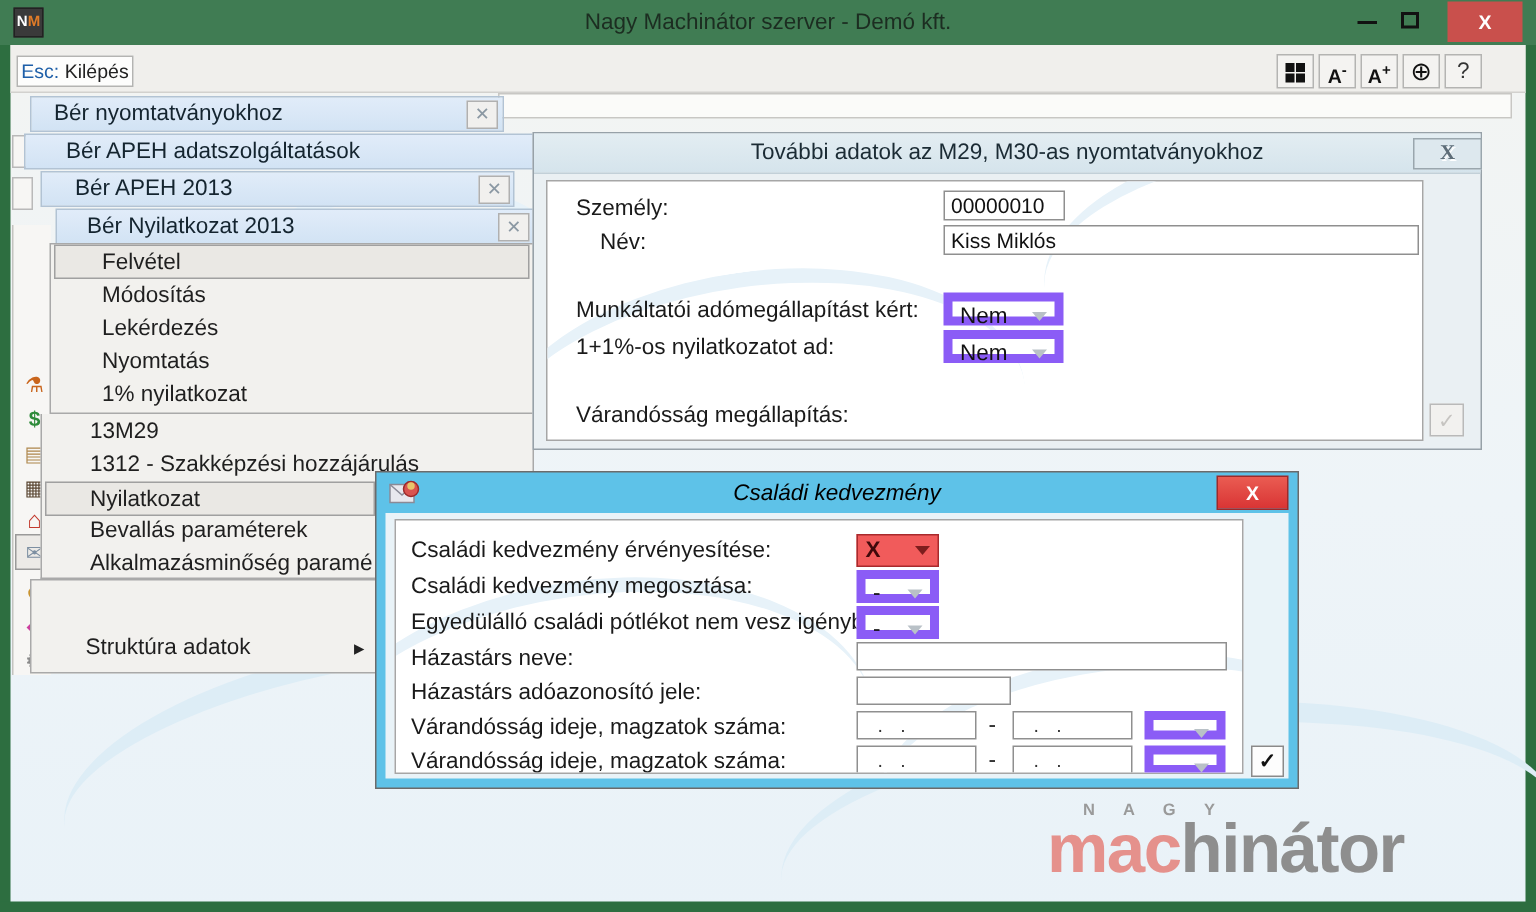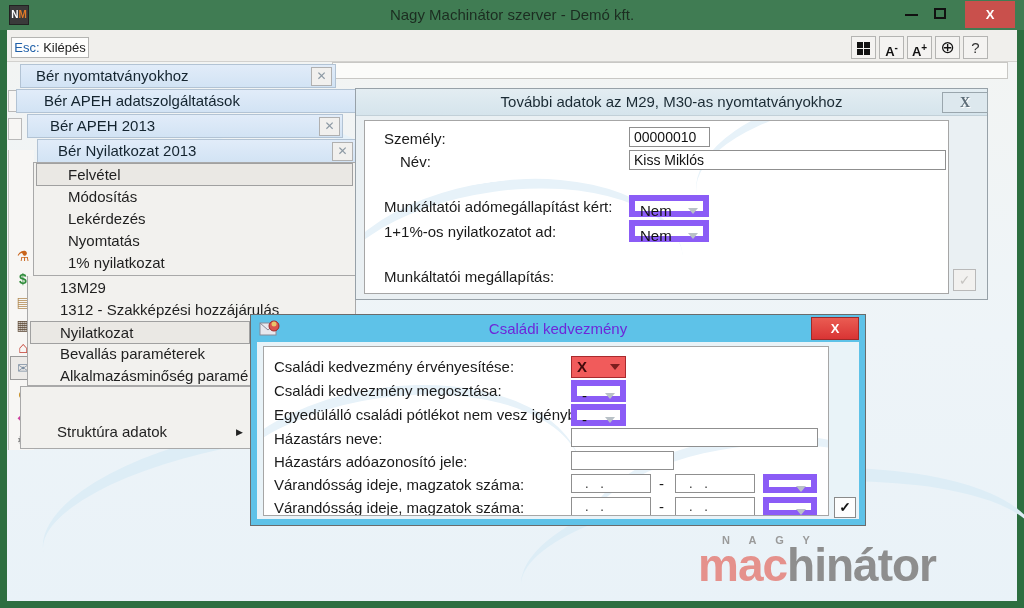--- a/index.html
+++ b/index.html
@@ -66,21 +66,21 @@
   .flabel { position:absolute; font-size:15px; color:#1a1a1a; white-space:nowrap; }
   .tfield { position:absolute; background:#fff; border:1px solid #8f8f8f; font-size:14px; color:#111;
             line-height:18px; padding-left:4px; white-space:nowrap; }
   .combo { position:absolute; background:#fff; border:6px solid #8b5cf6; font-size:15px; color:#111;
            line-height:19px; padding-left:5px; }
   .carrow { position:absolute; right:5px; top:7px; width:0; height:0;
             border-left:5px solid transparent; border-right:5px solid transparent; border-top:6px solid #b9c1c7; }
   .okbtn { text-align:center; font-size:14px; }
 
   .dlg-cs { left:250px; top:314px; width:616px; height:212px; background:#5ec2e8; border:1px solid #6b6b6b; }
-  .cs-title { left:0; top:0; width:614px; text-align:center; font-size:15px; color:#6d28d9; line-height:27px; }
+  .cs-title { left:0; top:0; width:614px; text-align:center; font-size:15px; color:#000000; line-height:27px;font-style:italic; }
   .cs-inner { left:6px; top:27px; width:602px; height:177px; background:#e9f3f8; }
   .cs-x { left:560px; top:2px; width:48px; height:23px; background:linear-gradient(180deg,#ea5c52,#d93434);
           border:1px solid #9c2a2a; color:#fff; font-weight:bold; font-size:13px; text-align:center; line-height:21px; }
   .combo-red { background:#f15b5b; border:1px solid #a82a2d; color:#40090b; font-weight:bold; }
   .carrow-red { border-top-color:#7d1d1d; }
   .datef { letter-spacing:4px; padding-left:13px; font-size:13px; color:#333; }
 
   
   .swirl { position:absolute; border-radius:50%; border-top:14px solid #ddedf6; transform:rotate(-10deg); }
   .swirl2 { position:absolute; border-radius:50%; border-top:10px solid #e7f2f9; transform:rotate(-8deg); }
@@ -174,21 +174,21 @@
       <div class="swirl2" style="left:-40px; top:60px; width:360px; height:200px;"></div>
       <div class="swirl2" style="left:330px; top:-30px; width:320px; height:160px;"></div>
       <div class="flabel" style="left:19px; top:9px;">Személy:</div>
       <div class="tfield" style="left:264px; top:6px; width:81px; height:20px;">00000010</div>
       <div class="flabel" style="left:19px; top:32px;margin-left:16px;">Név:</div>
       <div class="tfield" style="left:264px; top:29px; width:317px; height:20px;">Kiss Miklós</div>
       <div class="flabel" style="left:19px; top:77px;">Munkáltatói adómegállapítást kért:</div>
       <div class="combo" style="left:264px; top:74px; width:80px; height:22px;"><span>Nem</span><span class="carrow"></span></div>
       <div class="flabel" style="left:19px; top:102px;">1+1%-os nyilatkozatot ad:</div>
       <div class="combo" style="left:264px; top:99px; width:80px; height:22px;"><span>Nem</span><span class="carrow"></span></div>
-      <div class="flabel" style="left:19px; top:147px;">Munkáltatói megállapítás:</div>
+      <div class="flabel" style="left:19px; top:147px;">Várandósság megállapítás:</div>
     </div>
     <div class="abs okbtn" style="left:597px; top:180px; width:23px; height:22px; background:#f2f1ef; border:1px solid #b9b9b9; color:#c6c4c1; line-height:20px;">✓</div>
   </div>
 
   <div class="abs dlg-cs">
     <div class="abs cs-title">Családi kedvezmény</div>
     <svg class="abs" style="left:8px; top:4px;" width="22" height="19" viewBox="0 0 22 19">
       <rect x="1" y="4" width="16" height="12" fill="#e8e8ee" stroke="#8a8a96"></rect>
       <path d="M1 4 L9 11 L17 4" fill="none" stroke="#8a8a96"></path>
       <circle cx="15" cy="7" r="5" fill="#d9534f" stroke="#9c2a2a"></circle>

